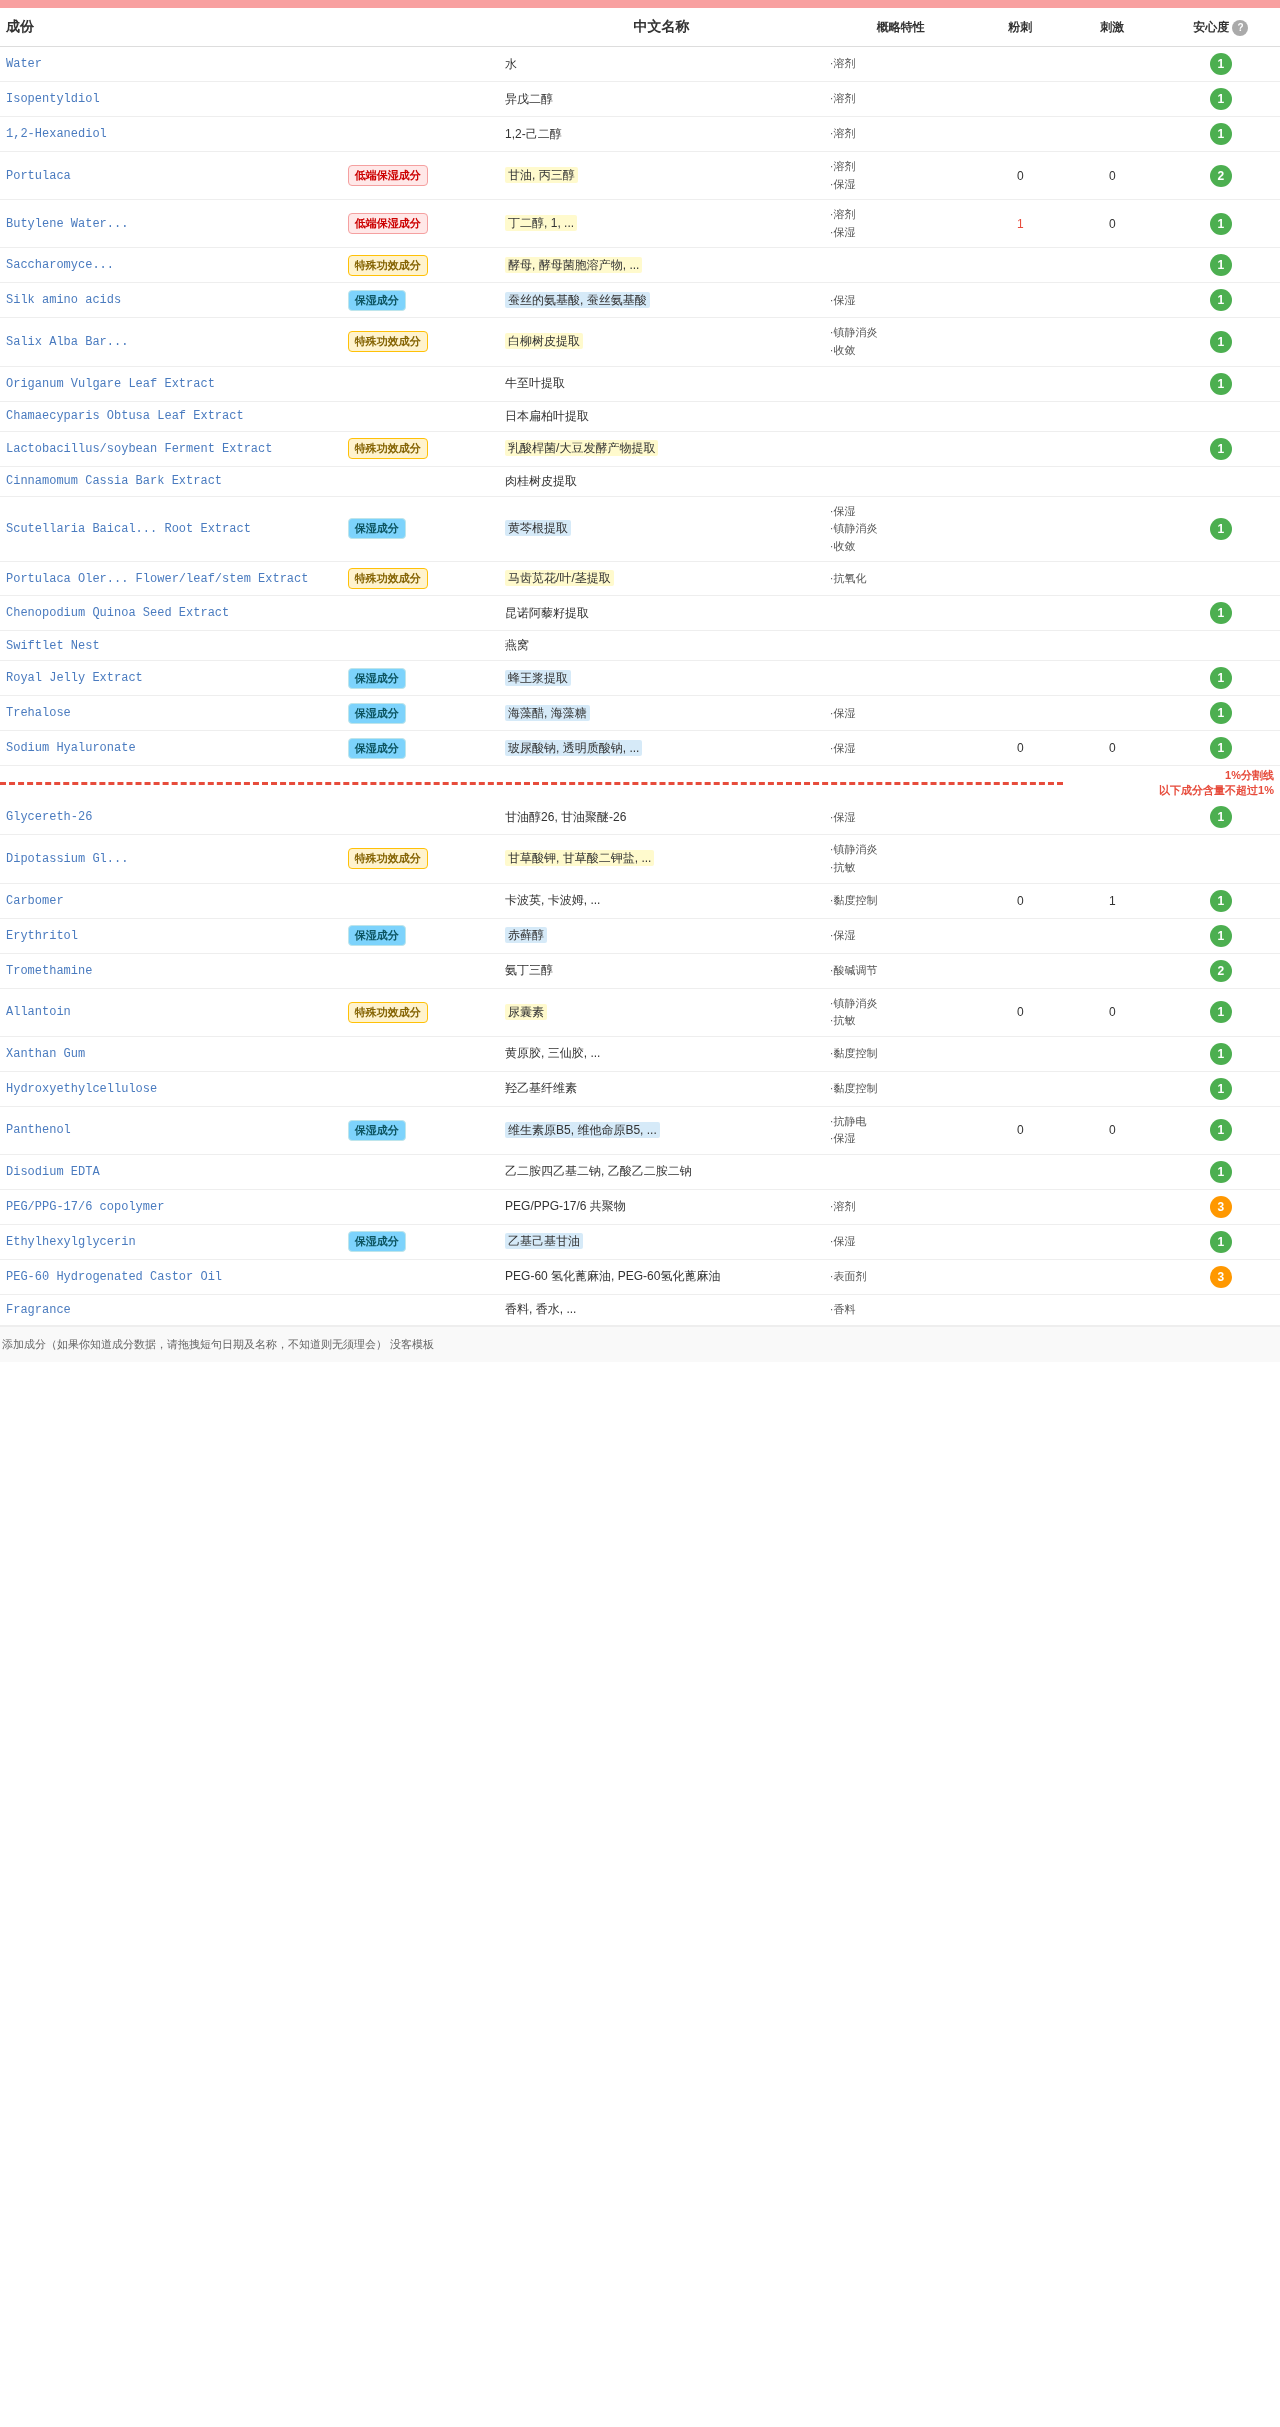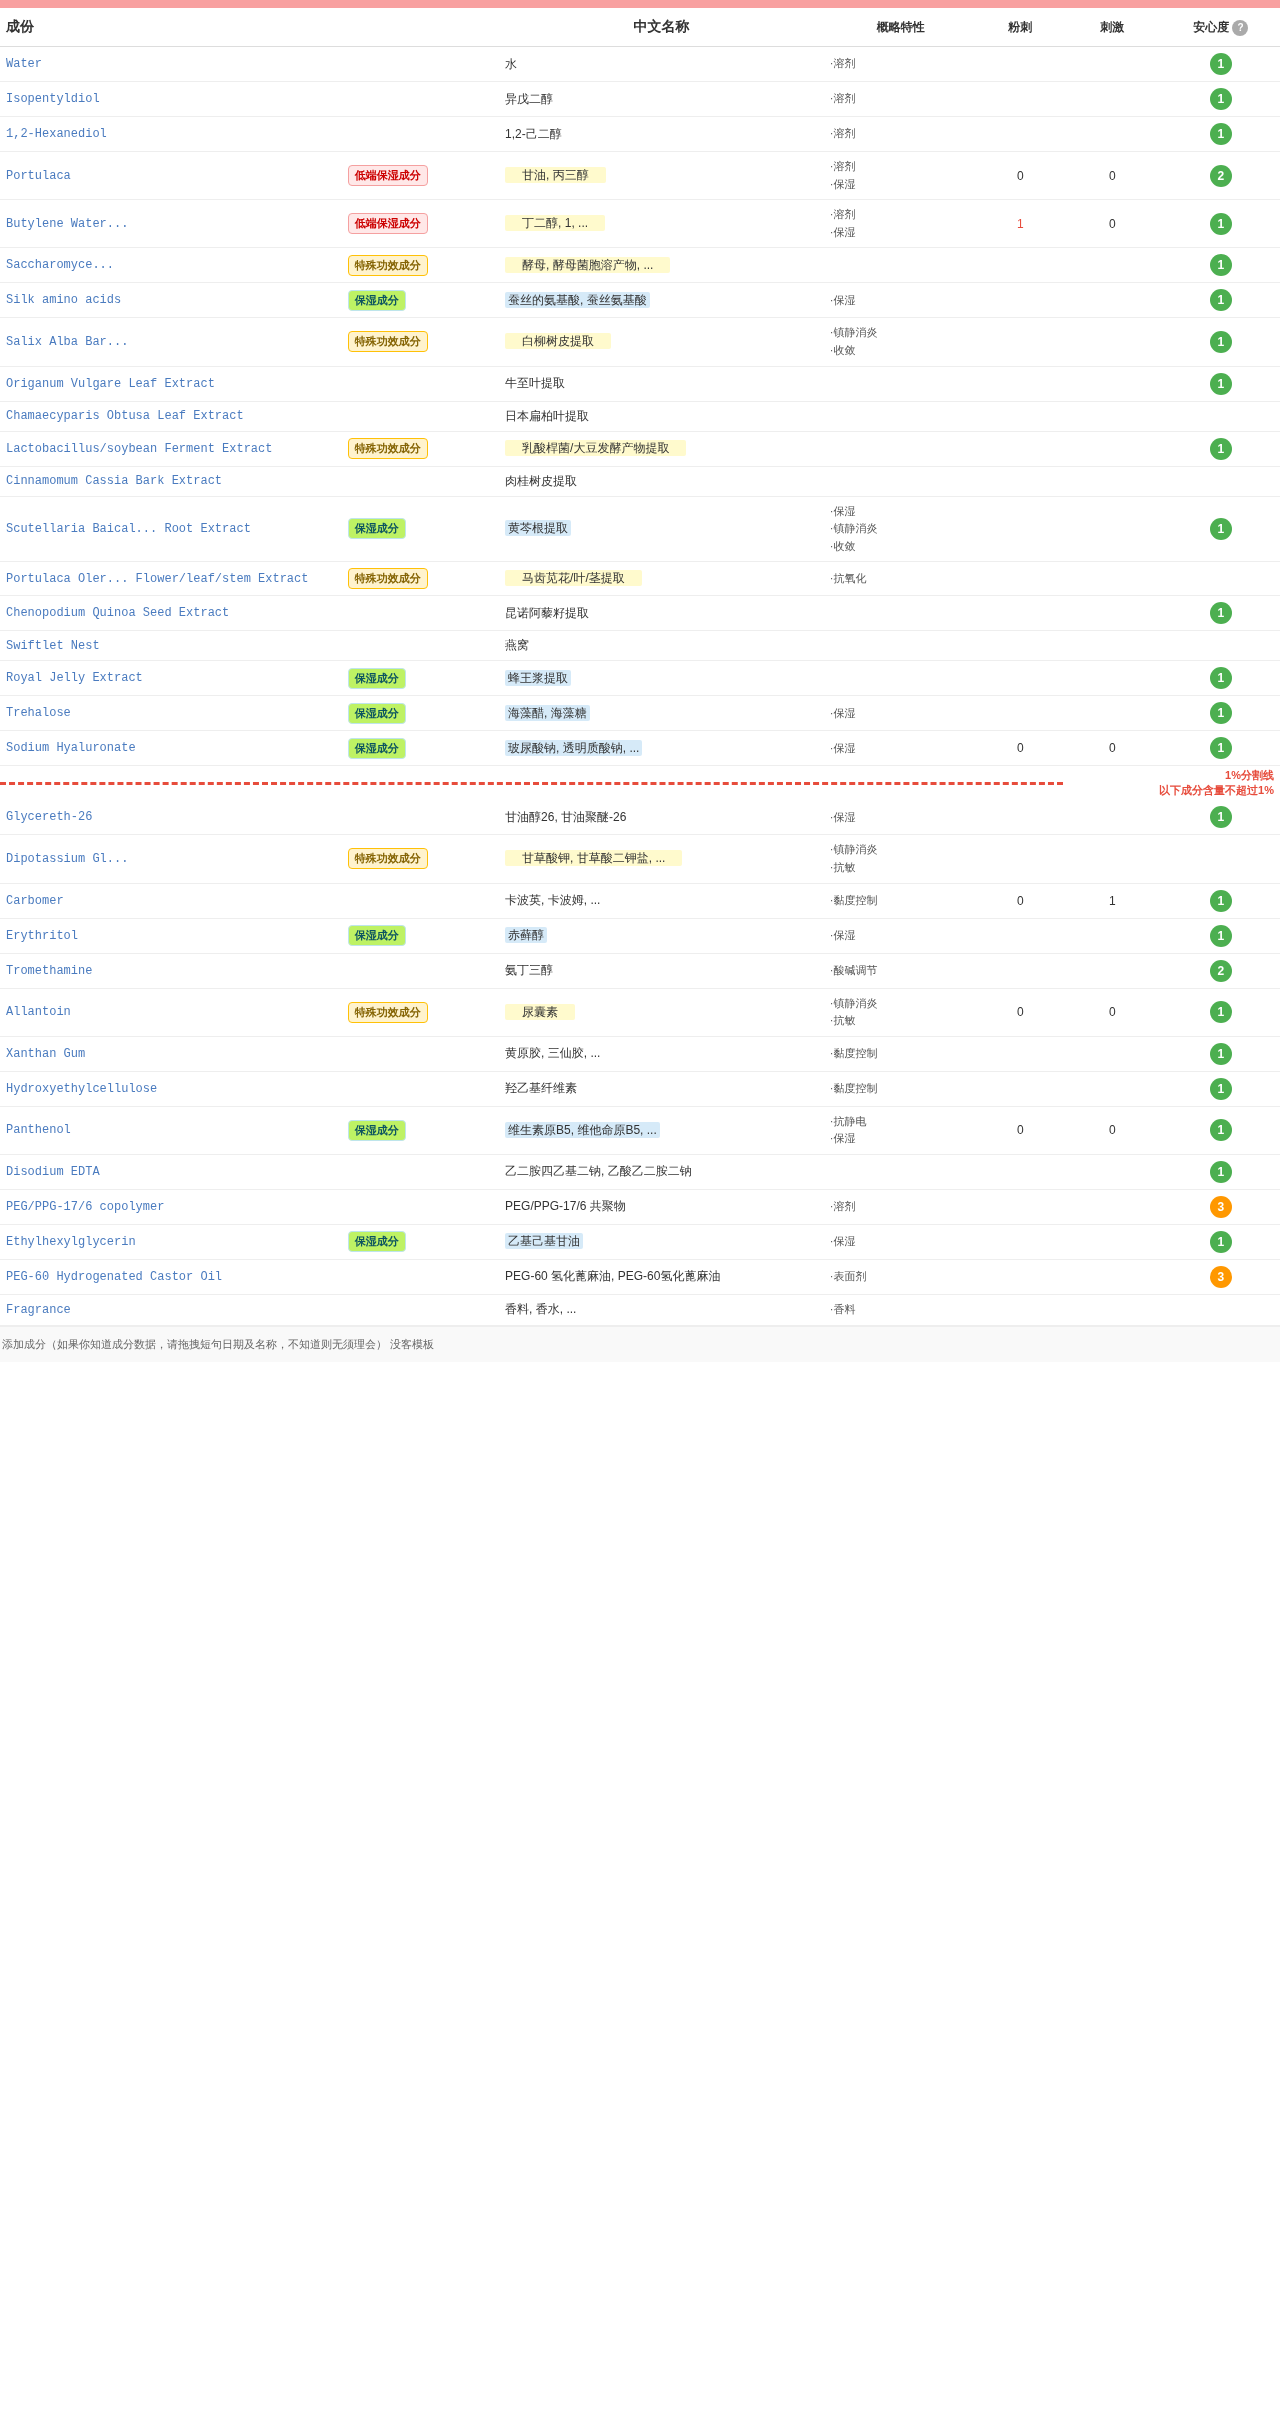--- a/index.html
+++ b/index.html
@@ -79,21 +79,21 @@
       font-size: 11px;
       font-weight: bold;
       white-space: nowrap;
     }
     .badge-special {
       background: #fff3cd;
       color: #856404;
       border: 1px solid #ffc107;
     }
     .badge-moisturize {
-      background: #bef264;
+      background: #7dd3fc;
       color: #0c5460;
       border: 1px solid #bee5eb;
     }
     .badge-lowend {
       background: #ffe8e8;
       color: #c00;
       border: 1px solid #f5a0a0;
     }
     .safety-circle {
       display: inline-flex;
@@ -103,21 +103,21 @@
       height: 22px;
       border-radius: 50%;
       color: #fff;
       font-weight: bold;
       font-size: 12px;
     }
     .safety-green { background: #4caf50; }
     .safety-orange { background: #ff9800; }
     .chinese-highlight-yellow {
       background: #fffacd;
-      padding: 1px 17px;
+      padding: 1px 3px;
       border-radius: 2px;
     }
     .chinese-highlight-blue {
       background: #d6eaf8;
       padding: 1px 3px;
       border-radius: 2px;
     }
     .dotted-divider {
       border: none;
       border-top: 3px dashed #e74c3c;

